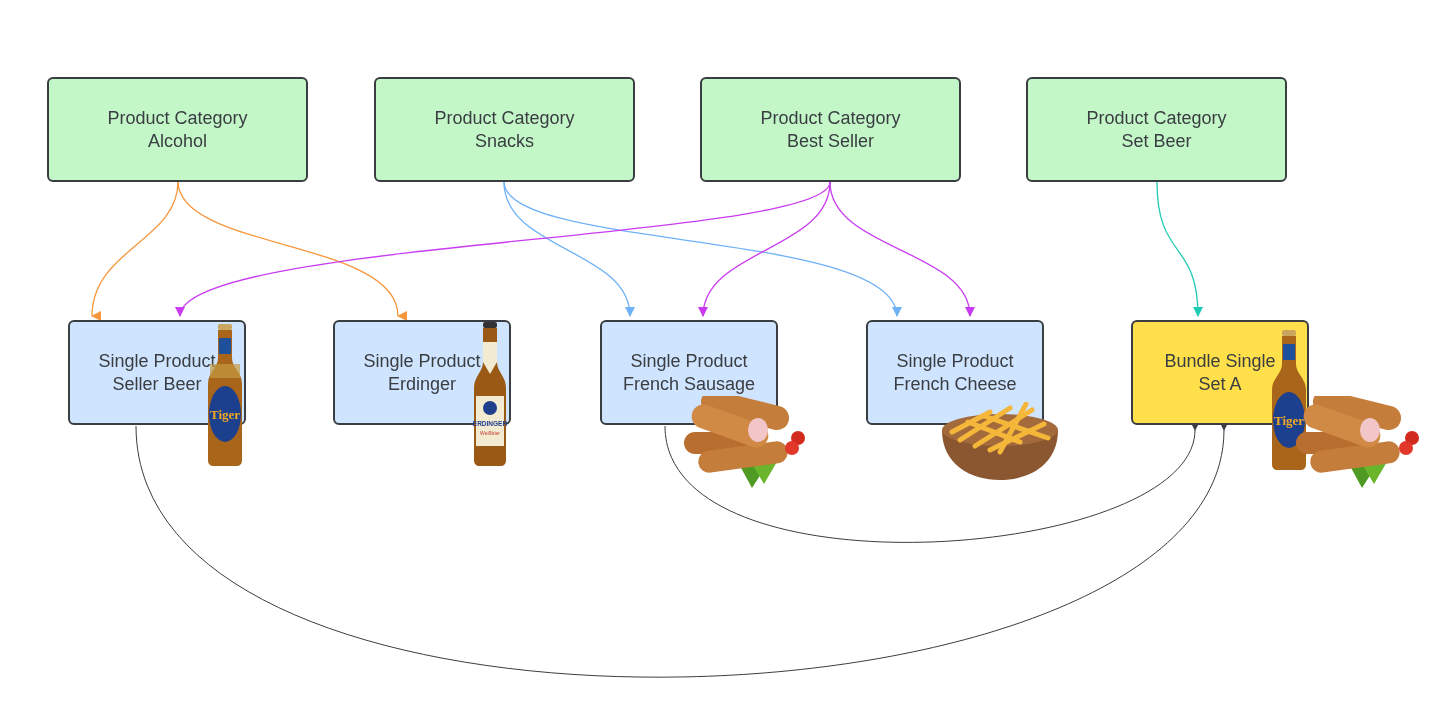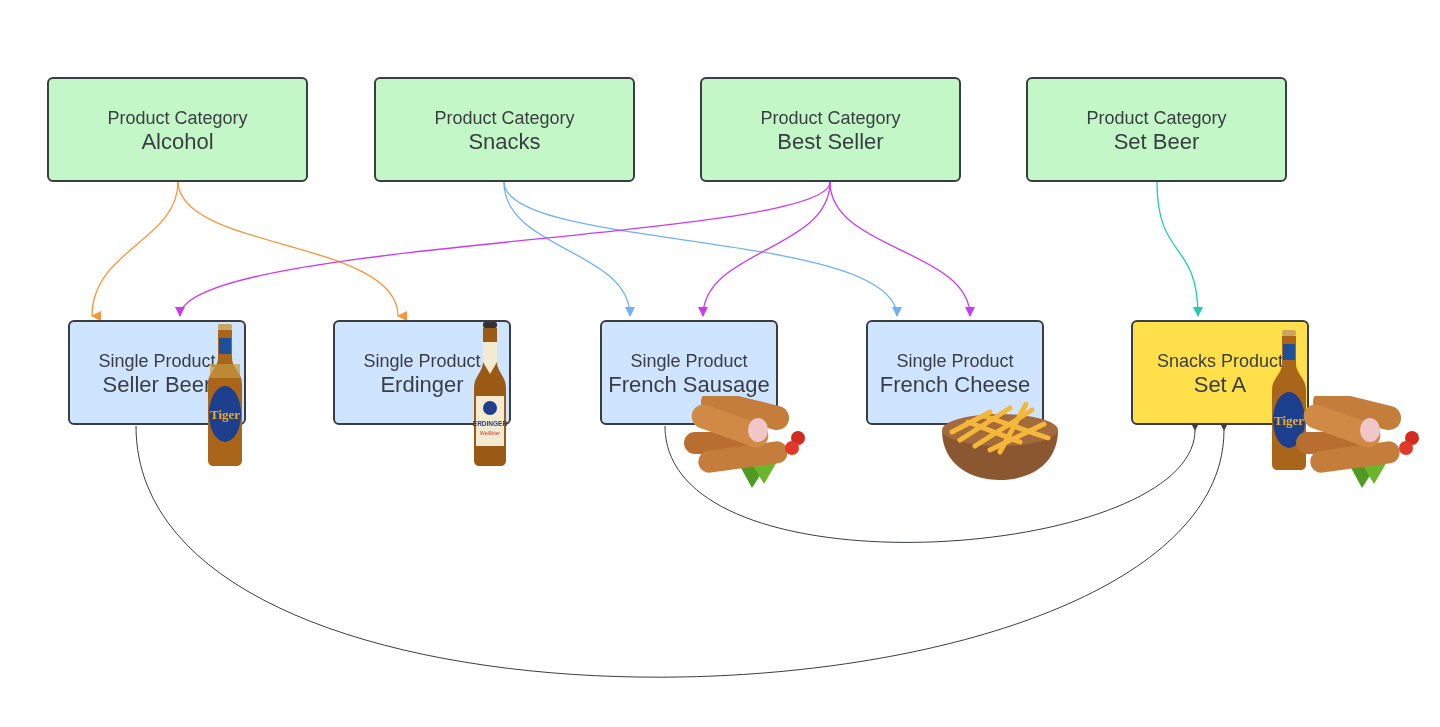--- a/index.html
+++ b/index.html
@@ -3,21 +3,21 @@
   <meta charset="utf-8">
   <style>
     html, body { margin: 0; padding: 0; background: #ffffff; }
     body { width: 1440px; height: 727px; position: relative; overflow: hidden;
            font-family: "Liberation Sans", "DejaVu Sans", sans-serif; }
     #canvas { position: absolute; left: 0; top: 0; width: 1440px; height: 727px; }
     .node { position: absolute; box-sizing: border-box; border: 2px solid #3a3d41; border-radius: 6px;
             display: flex; flex-direction: column; align-items: center; justify-content: center;
             color: #3a3d41; text-align: center; cursor: pointer; }
     .node .t { font-weight: normal; font-size: 18px; line-height: 23px; }
-    .node .s { font-size: 22px; line-height: 23px; }
+    .node .s { font-size: 18px; line-height: 23px; }
     .cat { background: #c3f7c8; width: 261px; height: 105px; top: 77px; }
     .prod { width: 178px; height: 105px; top: 320px; margin-left: 21px; }
     .single { background: #cfe4ff; }
     .bundle { background: #ffe04a; }
     .pic { position: absolute; }
     svg.links { position: absolute; left: 0; top: 0; }
   </style>
 </head>
 <body>
 
@@ -85,21 +85,21 @@
   </div>
   <div class="node prod single" style="left:579px">
     <span class="t">Single Product</span>
     <span class="s">French Sausage</span>
   </div>
   <div class="node prod single" style="left:845px">
     <span class="t">Single Product</span>
     <span class="s">French Cheese</span>
   </div>
   <div class="node prod bundle" style="left:1110px">
-    <span class="t">Snacks Product</span>
+    <span class="t">Bundle Single</span>
     <span class="s">Set A</span>
   </div>
 
   <svg class="pic" style="left:204px;top:324px" width="42" height="142" viewBox="0 0 42 142">
     <rect x="14" y="0" width="14" height="6" rx="2" fill="#c9a560"></rect>
     <path d="M14,6 L28,6 L28,34 C28,44 38,48 38,60 L38,136 C38,140 36,142 32,142 L10,142 C6,142 4,140 4,136 L4,60 C4,48 14,44 14,34 Z" fill="#a9661a"></path>
     <rect x="15" y="14" width="12" height="16" fill="#1e4f9a"></rect>
     <rect x="6" y="40" width="30" height="14" fill="#c59a42" opacity="0.7"></rect>
     <ellipse cx="21" cy="90" rx="16" ry="28" fill="#1c3f8e"></ellipse>
     <text x="21" y="95" font-size="13" font-weight="bold" fill="#f2a922" text-anchor="middle" font-family="Liberation Serif, serif">Tiger</text>

